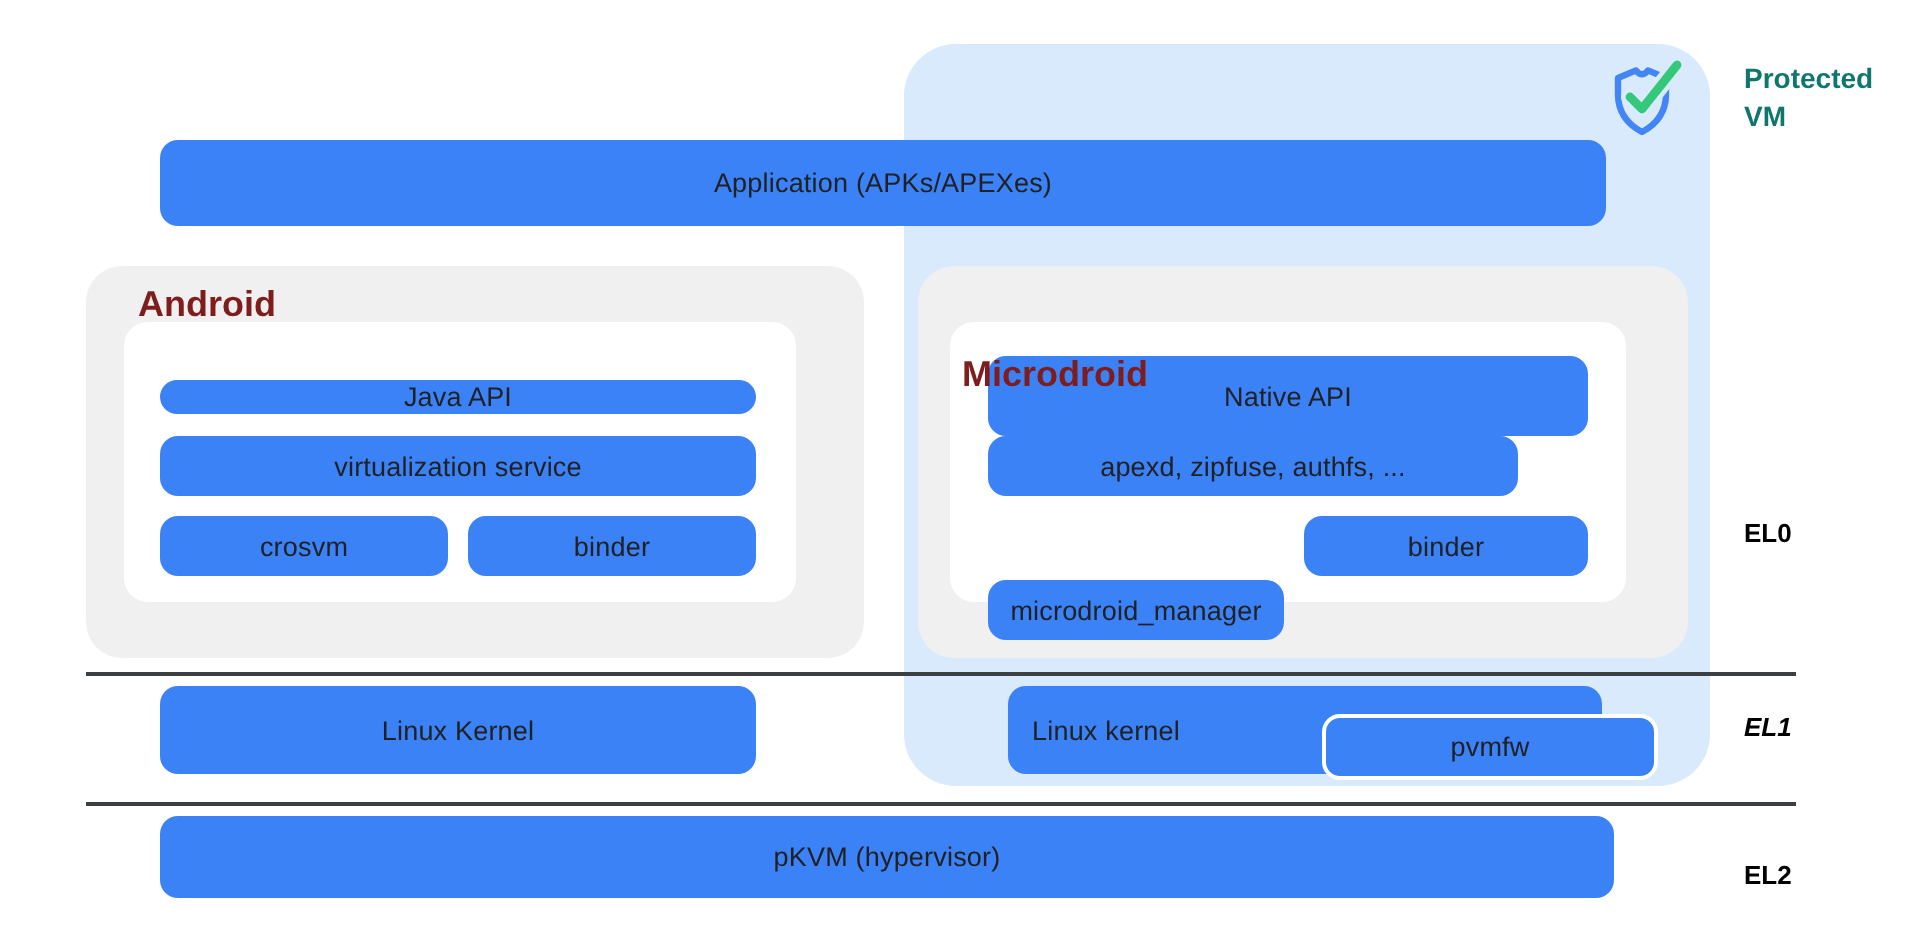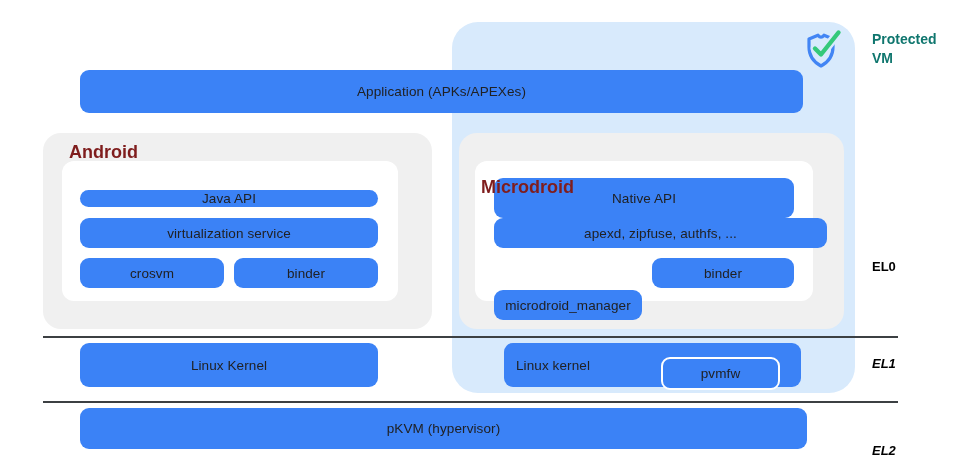--- a/index.html
+++ b/index.html
@@ -122,30 +122,30 @@
   <div class="abs bar" style="left:80px; top:178px; width:298px; height:17px;margin-top:12px;">Java API</div>
   <div class="abs bar" style="left:80px; top:258px; width:144px; height:30px;">crosvm</div>
   <div class="abs bar" style="left:80px; top:218px; width:298px; height:30px;">virtualization service</div>
   <div class="abs bar" style="left:234px; top:258px; width:144px; height:30px;">binder</div>
 
   <div class="abs group-box" style="left:459px; top:133px; width:385px; height:196px;"></div>
   <div class="abs group-title" style="left:481px; top:142px;margin-top:35px;">Microdroid</div>
   <div class="abs white-box" style="left:475px; top:161px; width:338px; height:140px;"></div>
 
   <div class="abs bar" style="left:494px; top:178px; width:300px; height:40px;">Native API</div>
-  <div class="abs bar" style="left:494px; top:218px; width:333px; height:30px;">apexd, zipfuse, authfs, ...</div>
+  <div class="abs bar" style="left:494px; top:218px; width:265px; height:30px;">apexd, zipfuse, authfs, ...</div>
   <div class="abs bar" style="left:494px; top:258px; width:148px; height:30px;margin-top:32px;">microdroid_manager</div>
   <div class="abs bar" style="left:652px; top:258px; width:142px; height:30px;">binder</div>
 
   <div class="abs el-line" style="left:43px; top:336px; width:855px;"></div>
   <div class="abs el-label" style="left:872px; top:259px;">EL0</div>
 
   <div class="abs bar" style="left:80px; top:343px; width:298px; height:44px;">Linux Kernel</div>
   <div class="abs bar text-left" style="left:504px; top:343px; width:297px; height:44px;">Linux kernel</div>
-  <div class="abs bar pvmfw" style="left:661px; top:357px; width:119px; height:33px;">pvmfw</div>
+  <div class="abs bar pvmfw" style="left:661px; top:357px; width:168px; height:33px;">pvmfw</div>
 
   <div class="abs el-line" style="left:43px; top:401px; width:855px;"></div>
   <div class="abs el-label" style="left:872px; top:356px;font-style:italic;">EL1</div>
 
   <div class="abs bar" style="left:80px; top:408px; width:727px; height:41px;">pKVM (hypervisor)</div>
-  <div class="abs el-label" style="left:872px; top:443px;font-style:italic;">EL2</div>
+  <div class="abs el-label" style="left:872px; top:430px;">EL2</div>
 
 </div>
 
 </body></html>

